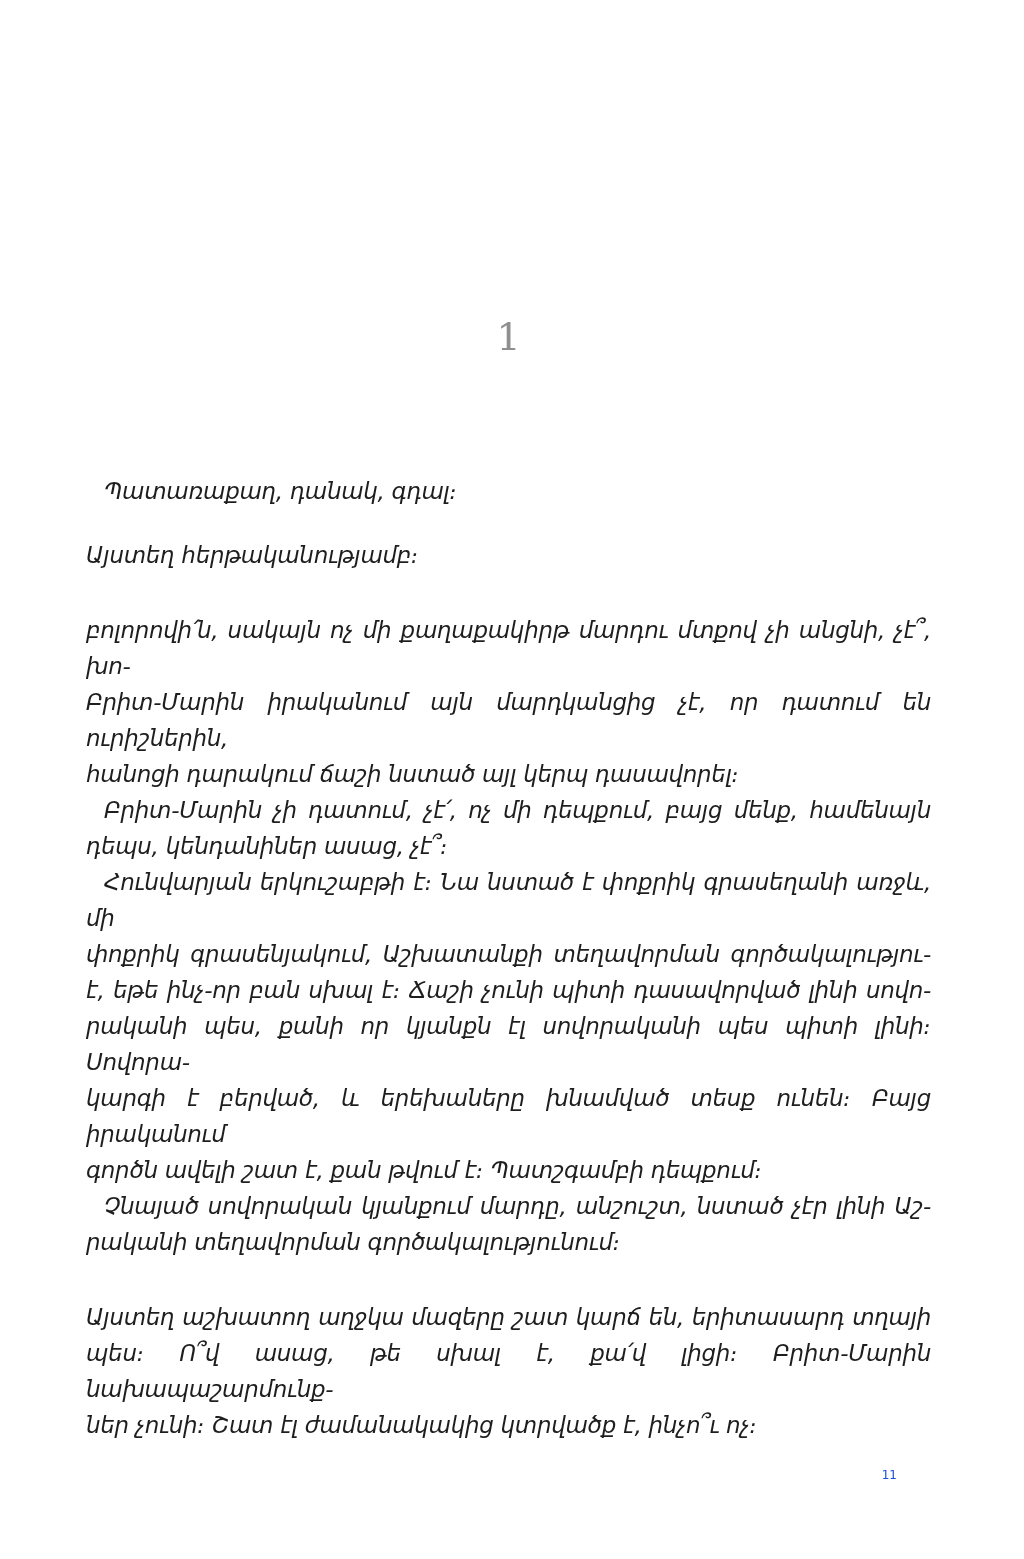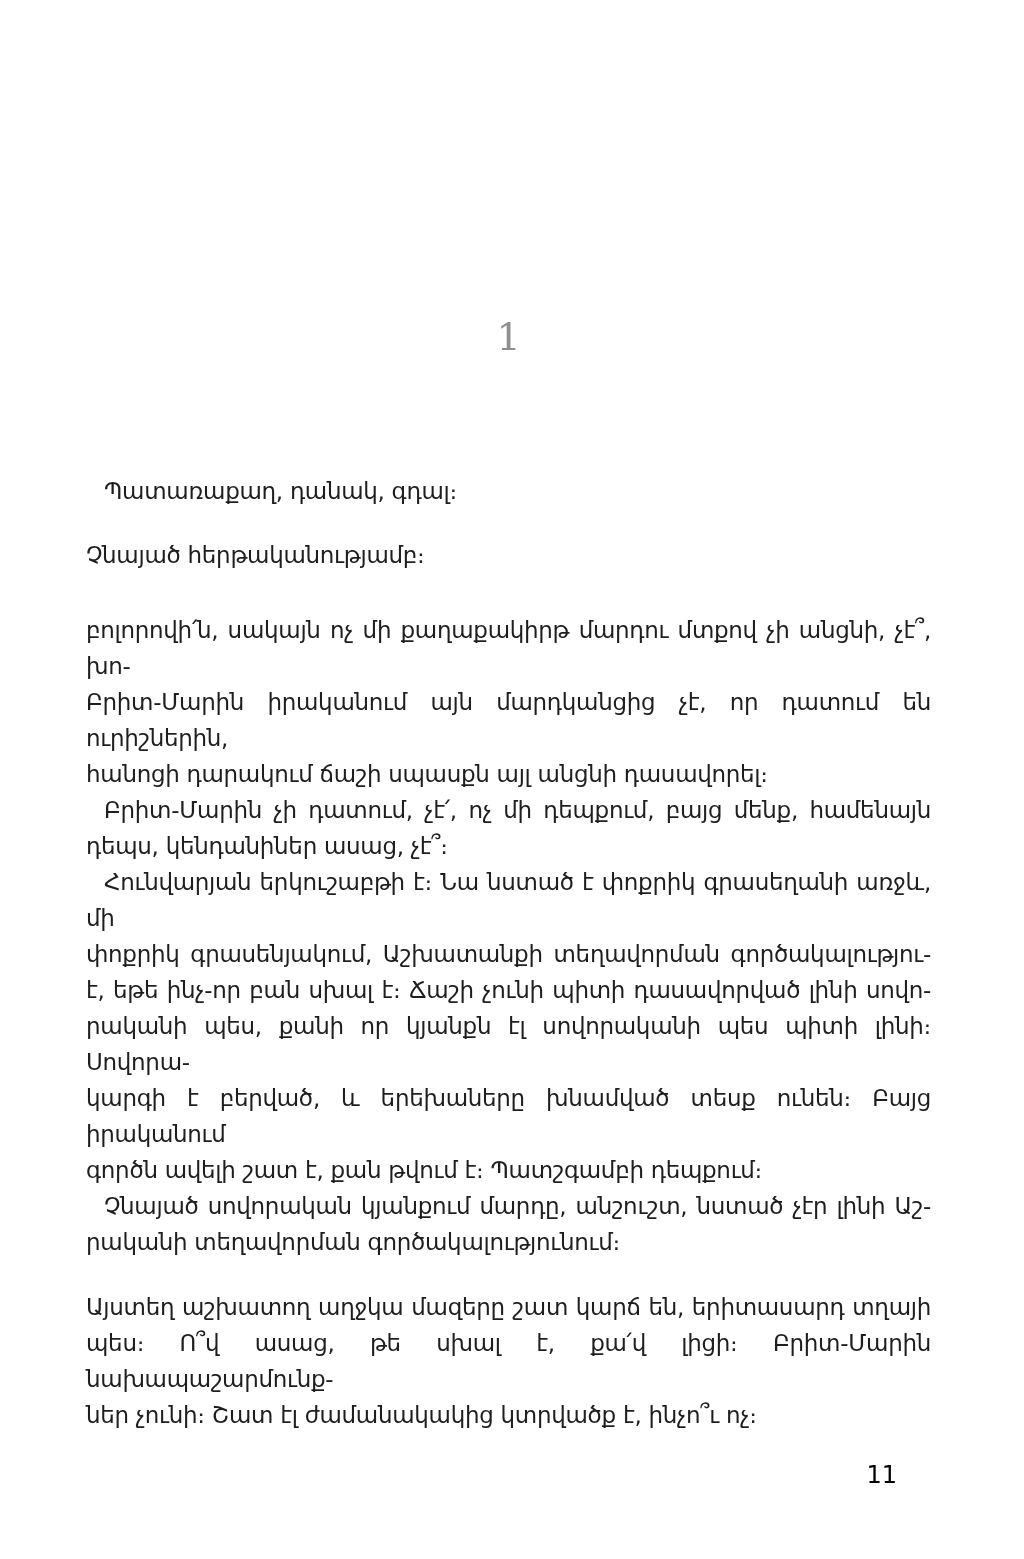--- a/index.html
+++ b/index.html
@@ -28,60 +28,60 @@
   .text-block {
     position: absolute;
     left: 86px;
     top: 473px;
     width: 845px;
     font-size: 23px;
     line-height: 36px;
     color: #1e1e1e;
     letter-spacing: -0.3px;
   }
-  .paragraph { margin: 0; }
+  .paragraph { margin: 0; font-style: italic; }
   
   .paragraph:nth-child(1) { margin-bottom: 28px; }
   .paragraph:nth-child(2) { margin-bottom: 39px; }
-  .paragraph:nth-child(6) { margin-bottom: 29px; }
+  .paragraph:nth-child(6) { margin-bottom: 39px; }
   .line {
     text-align: justify;
     text-align-last: justify;
   }
   .line.last {
     text-align-last: left;
   }
   .line.indent {
     text-indent: 18px;
   }
   .page-number {
     position: absolute;
     top: 1463px;
     right: 127px;
-    font-size: 24px;
+    font-size: 12px;
     line-height: 24px;
-    color: #000000;
+    color: #1d4ed8;
   }
 </style>
 </head>
 <body>
 
 <div class="chapter-heading">1</div>
 
 <div class="text-block">
     <div class="paragraph">
       <div class="line last indent">Պատառաքաղ, դանակ, գդալ։</div>
     </div>
     <div class="paragraph">
-      <div class="line last">Չնայած հերթականությամբ։</div>
+      <div class="line last">Այստեղ հերթականությամբ։</div>
     </div>
     <div class="paragraph">
       <div class="line">բոլորովի՛ն, սակայն ոչ մի քաղաքակիրթ մարդու մտքով չի անցնի, չէ՞, խո-</div>
       <div class="line">Բրիտ-Մարին իրականում այն մարդկանցից չէ, որ դատում են ուրիշներին,</div>
-      <div class="line last">հանոցի դարակում ճաշի սպասքն այլ անցնի դասավորել։</div>
+      <div class="line last">հանոցի դարակում ճաշի նստած այլ կերպ դասավորել։</div>
     </div>
     <div class="paragraph">
       <div class="line indent">Բրիտ-Մարին չի դատում, չէ՛, ոչ մի դեպքում, բայց մենք, համենայն</div>
       <div class="line last">դեպս, կենդանիներ ասաց, չէ՞։</div>
     </div>
     <div class="paragraph">
       <div class="line indent">Հունվարյան երկուշաբթի է։ Նա նստած է փոքրիկ գրասեղանի առջև, մի</div>
       <div class="line">փոքրիկ գրասենյակում, Աշխատանքի տեղավորման գործակալությու-</div>
       <div class="line">է, եթե ինչ-որ բան սխալ է։ Ճաշի չունի պիտի դասավորված լինի սովո-</div>
       <div class="line">րականի պես, քանի որ կյանքն էլ սովորականի պես պիտի լինի։ Սովորա-</div>

